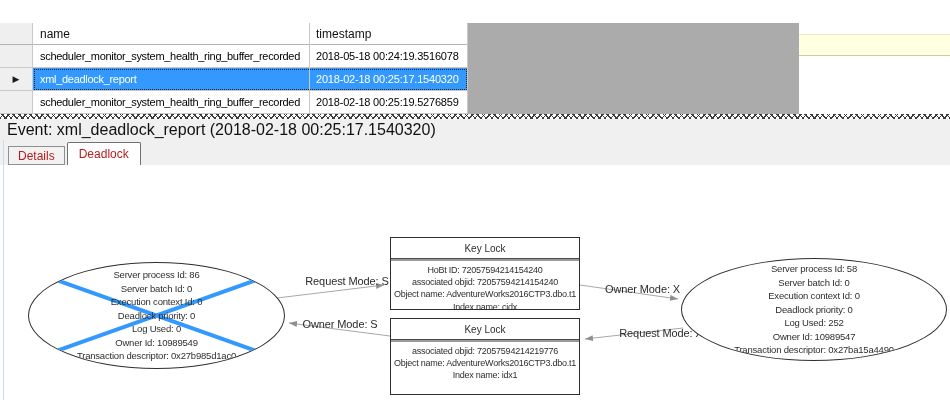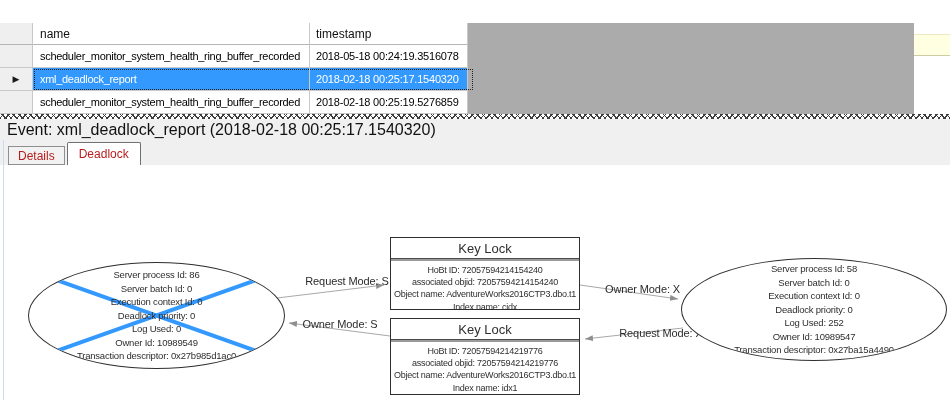--- a/index.html
+++ b/index.html
@@ -8,21 +8,21 @@
 
   
   .titlebar {
     position:absolute; left:0; top:0; width:950px; height:22px;
     background:#FFFFE1; border-top:1px solid #EDEAC0; border-bottom:1px solid #CFCBA0;
     display:flex; align-items:center; padding-left:7px;
     font-size:12px; color:#111;margin-top:34px;
   }
 
   
-  .grid { position:absolute; left:0; top:23px; width:914px; height:91px; background:#ABABAB; }
+  .grid { position:absolute; left:0; top:23px; width:799px; height:91px; background:#ABABAB; }
   .grid-row { display:flex; height:23px; }
   .grid-row.header { height:22px; }
   .cell { border-right:1px solid #C9C9C9; border-bottom:1px solid #C9C9C9;
           display:flex; align-items:center; overflow:hidden; white-space:nowrap; }
   .cell.gutter { width:33px; background:#EFEFEF; justify-content:center; flex:none; }
   .cell.name   { width:277px; background:#fff; padding-left:7px; flex:none;
                  font-size:11px; letter-spacing:-0.3px; color:#000; }
   .cell.ts     { width:158px; background:#fff; padding-left:6px; flex:none;
                  font-size:11px; letter-spacing:-0.2px; color:#000; }
   .grid-row.header .cell { background:#fff; font-size:12px; letter-spacing:0; color:#111;
@@ -67,21 +67,21 @@
     white-space:nowrap; letter-spacing:-0.1px; }
 
   .node-ellipse { position:absolute; background:#fff; border:1px solid #2f2f2f;
     border-radius:50%; overflow:hidden; display:flex; align-items:center; justify-content:center; }
   .node-ellipse .xmark { position:absolute; left:0; top:0; width:100%; height:100%; }
   .node-lines { position:relative; z-index:1; text-align:center;
     font-size:9.5px; line-height:13.5px; color:#2e2e2e; letter-spacing:-0.2px; white-space:nowrap; }
 
   .node-rect { position:absolute; background:#fff; border:1px solid #2f2f2f; }
   .node-rect .rect-title { height:21px; display:flex; align-items:center; justify-content:center;
-    font-size:13px; color:#2e2e2e; border-bottom:1px solid #4a4a4a; }
+    font-size:10px; color:#2e2e2e; border-bottom:1px solid #4a4a4a; }
   .node-rect .rect-sep { height:2px; background:#9a9a9a; margin-bottom:2px; }
   .node-rect .rect-lines { text-align:center; font-size:9px; line-height:12.2px;
     color:#2e2e2e; letter-spacing:-0.25px; white-space:nowrap; padding-top:1px; }
 </style>
 </head>
 <body>
 
 <div class="app">
 
   <div class="titlebar">
@@ -192,21 +192,20 @@
         <div>associated objid: 72057594214154240</div>
         <div>Object name: AdventureWorks2016CTP3.dbo.t1</div>
         <div>Index name: cidx</div>
       </div>
     </div>
 
     <div class="node-rect" style="left:390px; top:153px; width:190px; height:77px;">
       <div class="rect-title">Key Lock</div>
       <div class="rect-sep"></div>
       <div class="rect-lines">
-        <div>HoBt ID: 72057594214219776</div>
         <div>associated objid: 72057594214219776</div>
         <div>Object name: AdventureWorks2016CTP3.dbo.t1</div>
         <div>Index name: idx1</div>
       </div>
     </div>
 
   </div>
 
   <div class="side-line"></div>
 </div>

